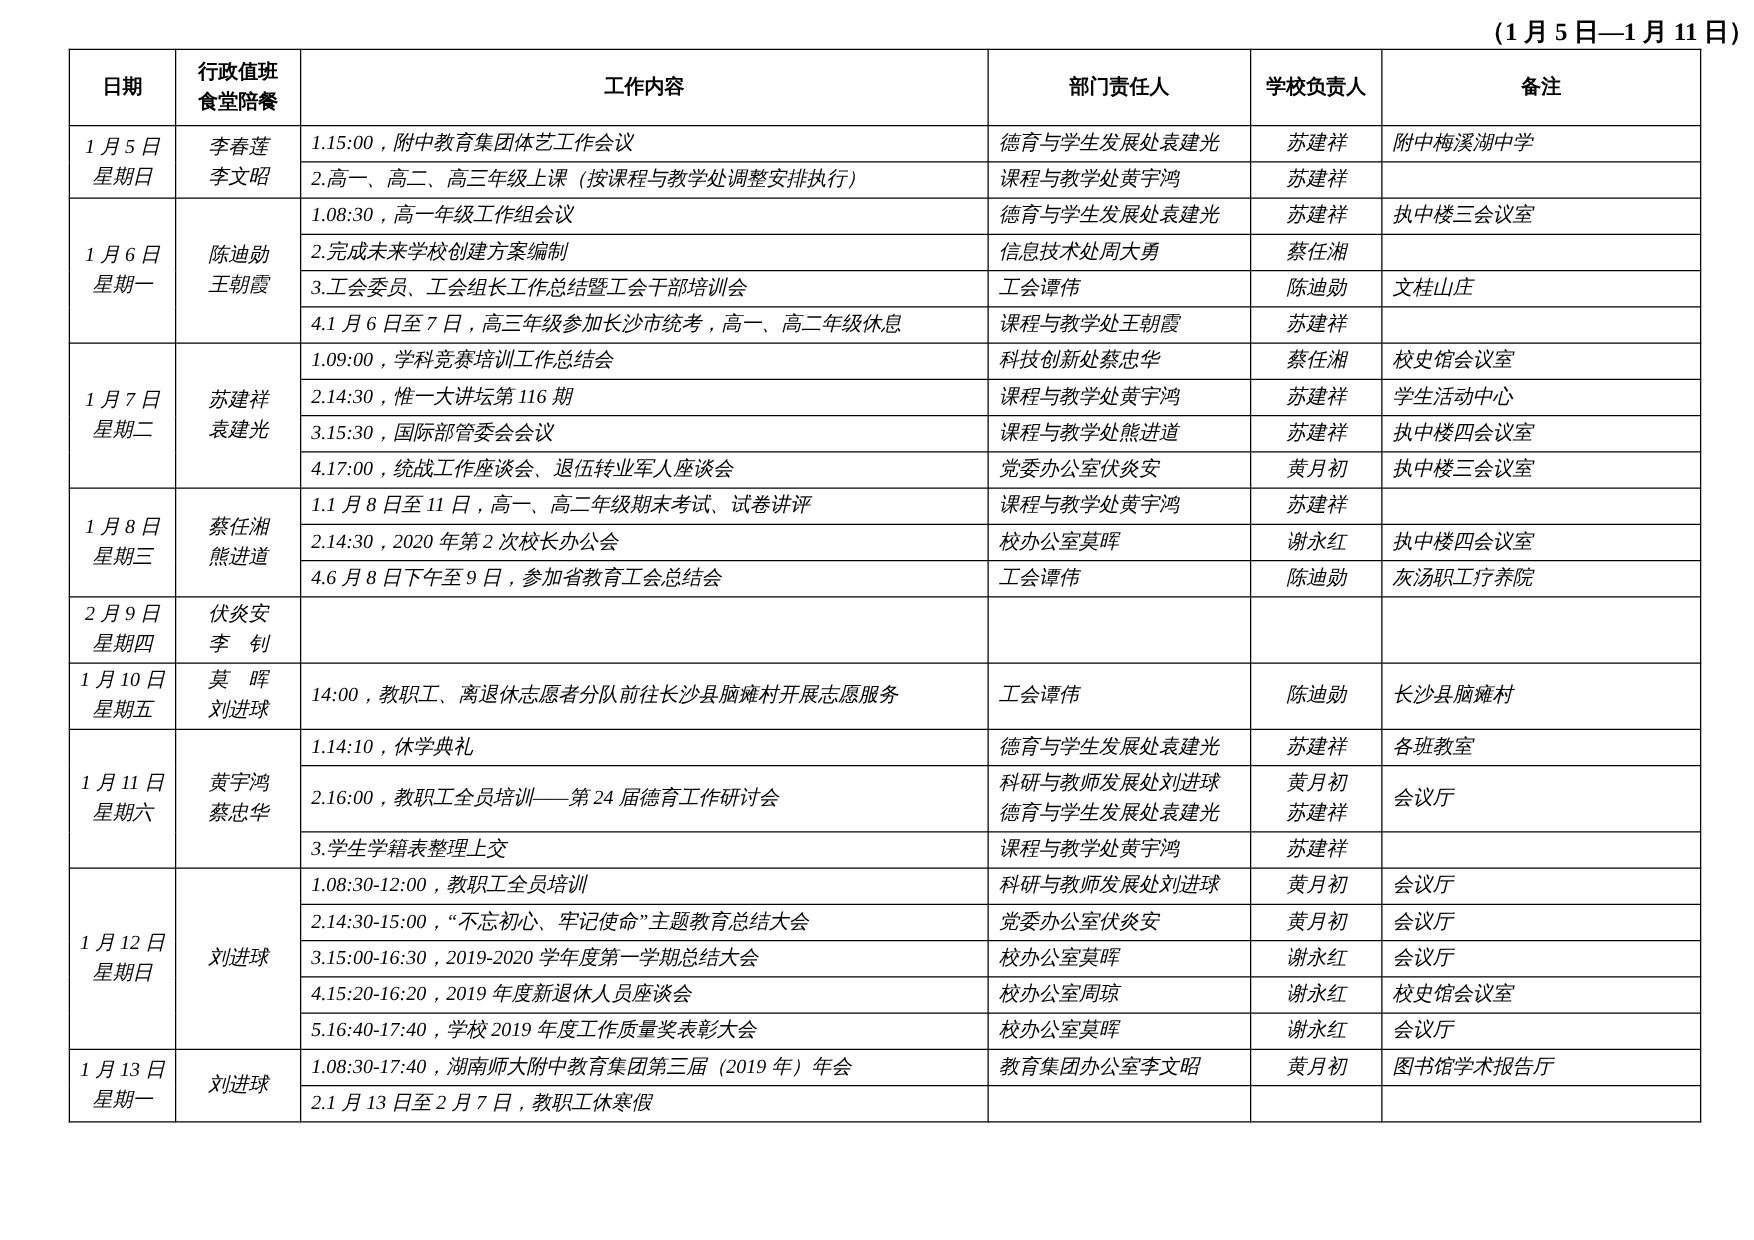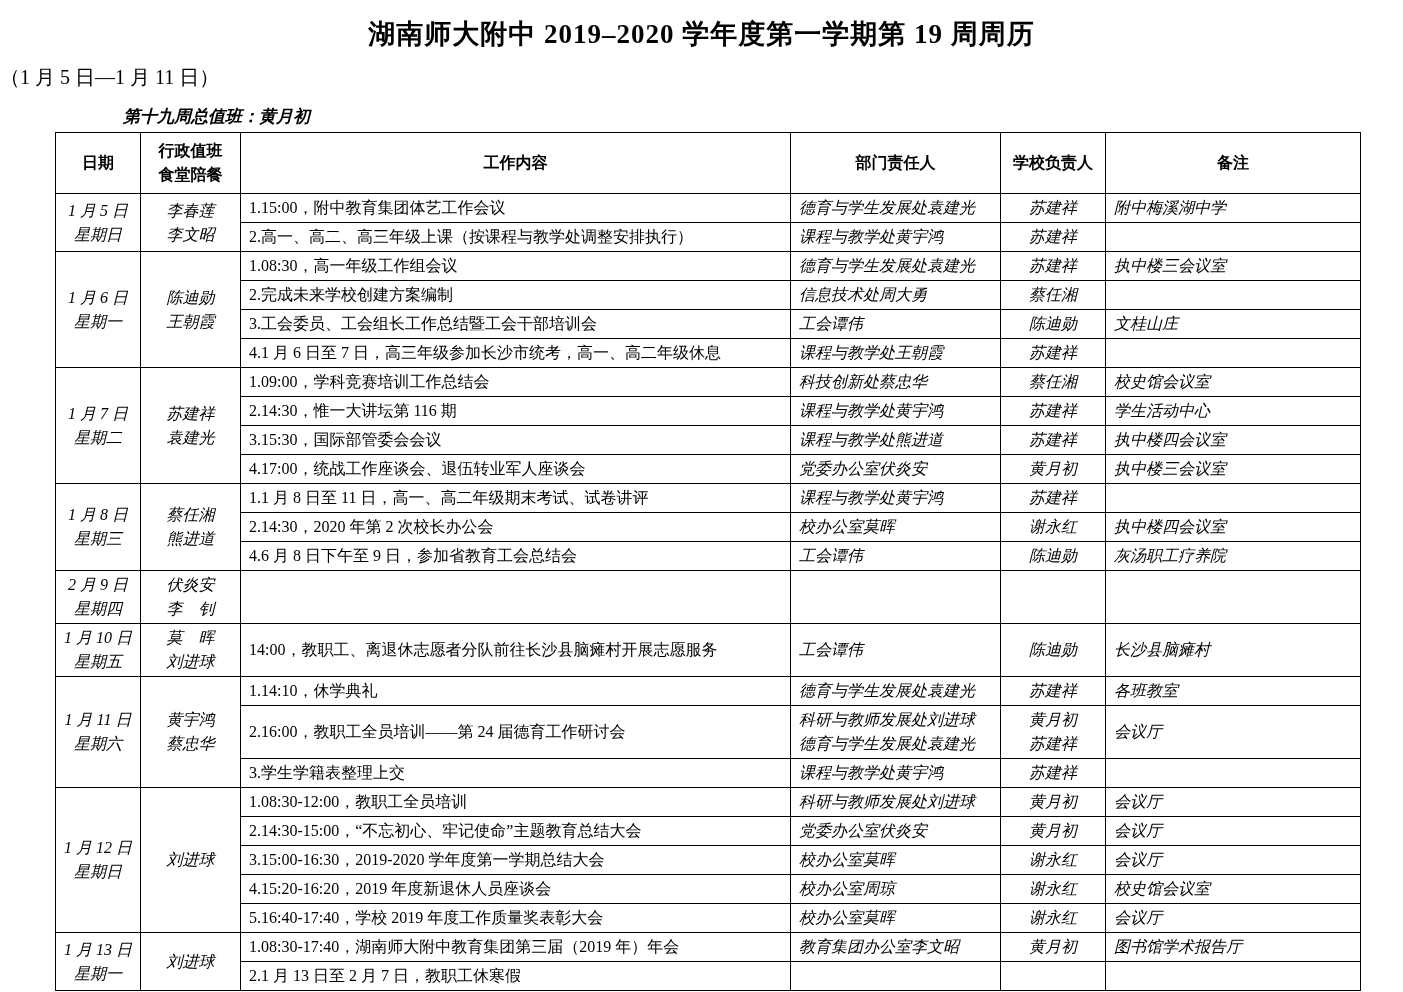--- a/index.html
+++ b/index.html
@@ -17,23 +17,23 @@
     overflow: hidden;
   }
   .title {
     text-align: center;
     font-size: 27px;
     font-weight: bold;
     padding-top: 16px;
     letter-spacing: 1px;
   }
   .subtitle {
-    text-align: left;
+    text-align: right;
     font-size: 20px;
-    font-weight: normal;
+    font-weight: bold;
     margin-top: 12px;
   }
   .duty-line {
     font-size: 17px;
     font-weight: bold;
     font-style: italic;
     margin: 14px 0 4px 123px;
   }
   table.schedule {
     border-collapse: collapse;
@@ -65,20 +65,21 @@
   td.date-cell, td.duty-cell {
     text-align: center;
     font-style: italic;
     padding: 2px 2px;
     line-height: 1.7;
     margin-top: 21px;
   }
   td.content-cell {
     text-align: left;
     padding: 2px 8px;
+    font-style: italic;
   }
   td.dept-cell {
     text-align: left;
     padding: 2px 8px;
     font-style: italic;
     margin-left: 36px;
   }
   td.leader-cell {
     text-align: center;
     padding: 2px 2px;
@@ -88,23 +89,21 @@
     text-align: left;
     padding: 2px 8px;
     font-style: italic;
   }
 </style>
 </head>
 <body>
 
 <div class="page">
 
-  <div class="title">湖南师大附中 2019–2020 学年度第一学期第 19 周周历</div>
   <div class="subtitle">（1 月 5 日—1 月 11 日）</div>
-  <div class="duty-line">第十九周总值班：黄月初</div>
 
   <table class="schedule">
     <colgroup>
       <col class="c-date">
         <col class="c-duty">
         <col class="c-work">
       <col class="c-dept">
         <col class="c-leader">
         <col class="c-remark">
     </colgroup>

